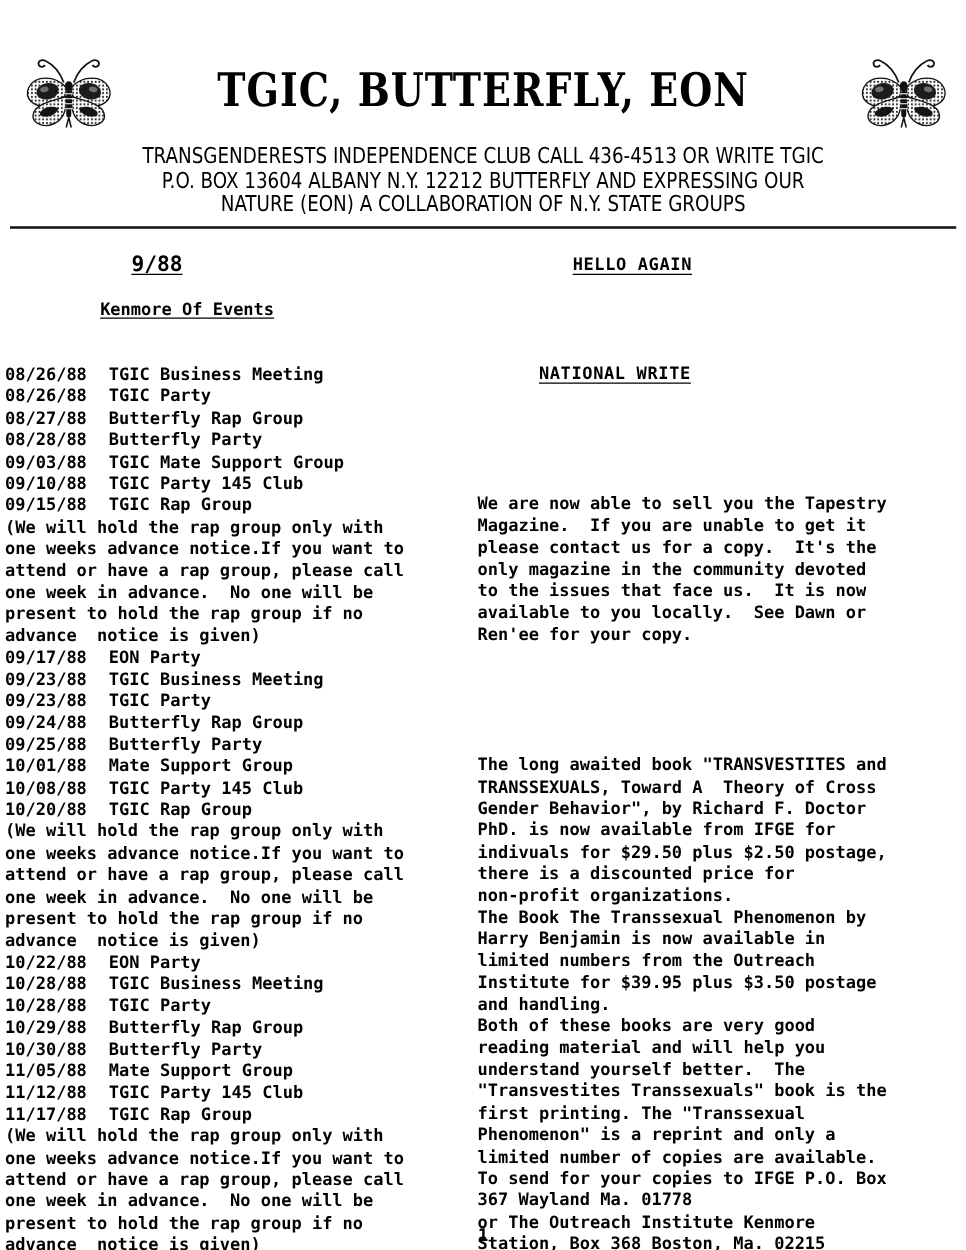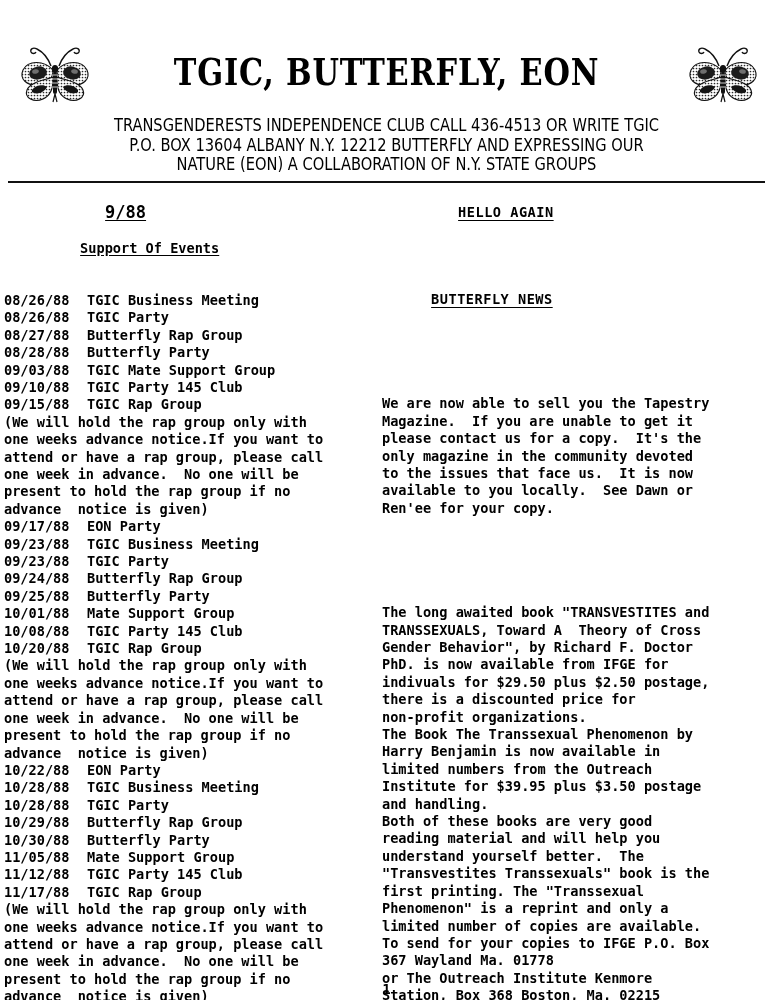--- a/index.html
+++ b/index.html
@@ -187,21 +187,21 @@
   <div>NATURE (EON) A COLLABORATION OF N.Y.  STATE GROUPS</div>
 </div>
 
 <div class="masthead-rule"></div>
 
 <div class="sheet">
   <div class="columns">
 
     <div class="col col-left">
       <span class="date-line"><span class="u">9/88</span></span><br>
-      <span class="indent-head"><span class="u">Support Of Events</span></span><br>
+      <span class="indent-head"><span class="u">Kenmore Of Events</span></span><br>
       <span id="calendar-body"><span class="event"><span class="ev-date">08/26/88</span><span>TGIC Business Meeting</span></span><span class="event"><span class="ev-date">08/26/88</span><span>TGIC Party</span></span><span class="event"><span class="ev-date">08/27/88</span><span>Butterfly Rap Group</span></span><span class="event"><span class="ev-date">08/28/88</span><span>Butterfly Party</span></span><span class="event"><span class="ev-date">09/03/88</span><span>TGIC Mate Support Group</span></span><span class="event"><span class="ev-date">09/10/88</span><span>TGIC Party 145 Club</span></span><span class="event"><span class="ev-date">09/15/88</span><span>TGIC Rap Group</span></span><span class="para">(We will hold the rap group only with
 one weeks advance notice.If you want to
 attend or have a rap group, please call
 one week in advance.  No one will be
 present to hold the rap group if no
 advance  notice is given)</span><span class="event"><span class="ev-date">09/17/88</span><span>EON Party</span></span><span class="event"><span class="ev-date">09/23/88</span><span>TGIC Business Meeting</span></span><span class="event"><span class="ev-date">09/23/88</span><span>TGIC Party</span></span><span class="event"><span class="ev-date">09/24/88</span><span>Butterfly Rap Group</span></span><span class="event"><span class="ev-date">09/25/88</span><span>Butterfly Party</span></span><span class="event"><span class="ev-date">10/01/88</span><span>Mate Support Group</span></span><span class="event"><span class="ev-date">10/08/88</span><span>TGIC Party 145 Club</span></span><span class="event"><span class="ev-date">10/20/88</span><span>TGIC Rap Group</span></span><span class="para">(We will hold the rap group only with
 one weeks advance notice.If you want to
 attend or have a rap group, please call
 one week in advance.  No one will be
 present to hold the rap group if no
@@ -211,21 +211,21 @@
 one week in advance.  No one will be
 present to hold the rap group if no
 advance  notice is given)</span><span class="event"><span class="ev-date">11/09/88</span><span>EON Party</span></span><span class="event"><span class="ev-date">07/24/88</span><span>HAPPY COLLABORATION</span></span></span>
       
       
     </div>
 
     <div class="col col-right">
       <span class="section-head indent-head">HELLO AGAIN</span><br>
       <span class="blank"></span>
-      <span class="section-head">BUTTERFLY NEWS</span><br>
+      <span class="section-head">NATIONAL WRITE</span><br>
       <span class="blank"></span>
       <span class="para">We are now able to sell you the Tapestry
 Magazine.  If you are unable to get it
 please contact us for a copy.  It's the
 only magazine in the community devoted
 to the issues that face us.  It is now
 available to you locally.  See Dawn or
 Ren'ee for your copy.</span>
       <span class="blank"></span>
       <span class="para">The long awaited book "TRANSVESTITES and

